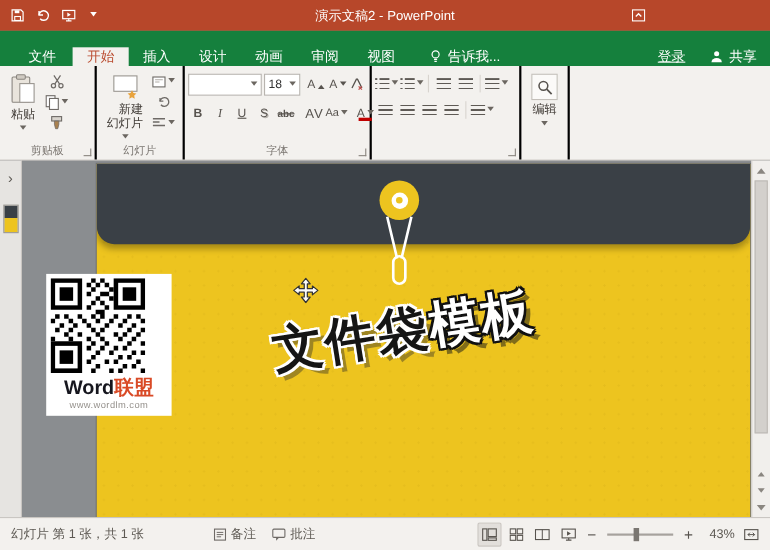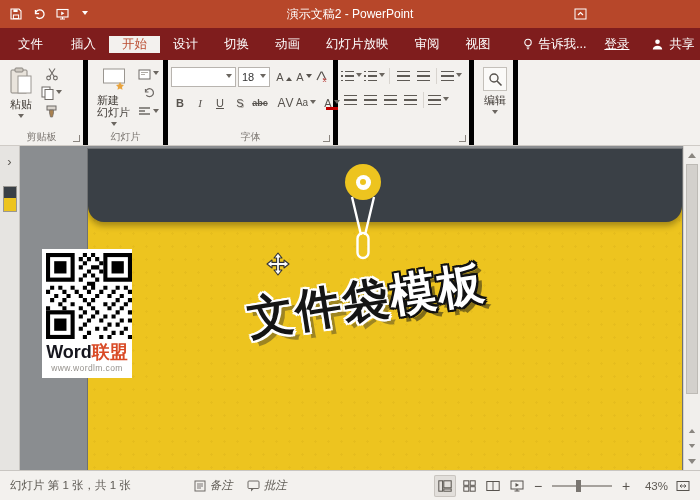--- a/index.html
+++ b/index.html
@@ -7,36 +7,36 @@
   body { font-family:"Liberation Sans", sans-serif; position:relative; background:#8A8D90; font-size:12px; }
 
   
   .titlebar { position:absolute; top:0; left:0; right:0; height:28px; background:#B7472A; display:flex; align-items:center; }
   .qat { display:flex; align-items:center; gap:7px; padding-left:8px; z-index:2; }
   .qat-btn { display:flex; align-items:center; justify-content:center; width:16px; height:16px; }
   .win-title { position:absolute; left:0; right:0; text-align:center; color:#fff; font-size:12px; pointer-events:none; }
   .ribbon-display-btn { position:absolute; right:112px; top:7px; width:15px; height:14px; display:flex; align-items:center; justify-content:center; }
 
   
-  .tabrow { position:absolute; top:28px; left:0; right:0; height:32px; background:#7f1d1d; display:flex; align-items:center; color:#fff; font-size:12.5px; padding-left:3px; }
+  .tabrow { position:absolute; top:28px; left:0; right:0; height:32px; background:#15803d; display:flex; align-items:flex-end; color:#fff; font-size:12.5px; padding-left:11px; }
   .tab { display:flex; align-items:center; padding:0 13px; cursor:default; white-space:nowrap; }
   .tab.file { padding:0 15px; }
   .tab.active { background:#F3F1EE; color:#BA4B2F; }
   .tellme { display:flex; align-items:center; gap:5px; padding:0 8px; margin-left:10px; white-space:nowrap; }
   .tab-spacer { flex:1; }
   .signin { display:flex; align-items:center; padding:0 10px; white-space:nowrap;text-decoration:underline; }
   .share { display:flex; align-items:center; gap:5px; padding:0 12px; white-space:nowrap; }
 
   
   .ribbon { position:absolute; top:60px; left:0; right:0; height:86px; background:#F3F1EE; border-bottom:1px solid #CFCBC6; display:flex; }
-  .group { position:relative; height:100%; border-right:5px solid #000000; padding:5px 3px 26px; display:flex; gap:2px; }
+  .group { position:relative; height:100%; border-right:2px solid #000000; padding:5px 3px 26px; display:flex; gap:2px; }
   .group-label { position:absolute; bottom:1px; left:0; right:0; text-align:center; font-size:10px; color:#7A7570; }
   .launcher { position:absolute; right:3px; bottom:3px; width:7px; height:7px; border-right:1.4px solid #8A857F; border-bottom:1.4px solid #8A857F; }
   .big-btn { display:flex; flex-direction:column; align-items:center; gap:3px; font-size:11px; color:#403B36; padding:2px 6px 0; }
-  .big-btn .lbl { line-height:12px; text-align:left; }
+  .big-btn .lbl { line-height:12px; text-align:right; }
   .car { width:0; height:0; border:3.5px solid transparent; border-top:4px solid #6B6660; display:inline-block; margin-top:1px; }
   .car.w { border-top-color:#fff; }
   .small-col { display:flex; flex-direction:column; justify-content:flex-start; gap:4px; padding-top:2px; }
   .ibtn { min-width:18px; height:17px; display:flex; align-items:center; justify-content:center; gap:2px; color:#57534E; font-size:11px; border-radius:2px; }
   .combo { height:20px; background:#fff; border:1px solid #B8B4AF; display:flex; align-items:center; justify-content:space-between; padding:0 3px; font-size:11px; color:#333; }
   .frow { display:flex; align-items:center; gap:2px; }
   .fcol { display:flex; flex-direction:column; gap:7px; padding-top:2px; }
   .ln { width:13px; height:10px; background:repeating-linear-gradient(to bottom,#5E5A55 0 1.3px,transparent 1.3px 4.3px); }
   .ln2 { width:13px; height:10px; background:
     repeating-linear-gradient(to bottom,#5E5A55 0 1.3px,transparent 1.3px 4.3px) 4px 0 / 9px 10px no-repeat,
@@ -64,39 +64,39 @@
   .clasp-ring { position:absolute; left:257px; top:15px; width:36px; height:36px; border-radius:50%; background:#EDC41F; display:flex; align-items:center; justify-content:center; }
   .clasp-ring .hole { width:15px; height:15px; border-radius:50%; background:#fff; display:flex; align-items:center; justify-content:center; }
   .clasp-ring .pin { width:6px; height:6px; border-radius:50%; background:#EDC41F; }
   .string-svg { position:absolute; left:250px; top:46px; }
   .slide-title { position:absolute; left:160px; top:140px; transform:rotate(-9deg); transform-origin:left center;
     font-size:46px; font-weight:bold; letter-spacing:2px; white-space:nowrap; }
   .t-black { color:#151515; text-shadow:-2px -2px 0 #fff,0 -2px 0 #fff,2px -2px 0 #fff,-2px 0 0 #fff,2px 0 0 #fff,-2px 2px 0 #fff,0 2px 0 #fff,2px 2px 0 #fff,5px 6px 0 rgba(40,40,40,.4); }
   .t-white { color:#fff; text-shadow:-2px -2px 0 #111,0 -2px 0 #111,2px -2px 0 #111,-2px 0 0 #111,2px 0 0 #111,-2px 2px 0 #111,0 2px 0 #111,2px 2px 0 #111,5px 6px 0 rgba(20,20,20,.5); }
 
   
-  .watermark { position:absolute; left:42px; top:249px; width:90px; background:#fff; padding:4px 4px 5px; text-align:center; z-index:5; }
+  .watermark { position:absolute; left:42px; top:249px; width:114px; background:#fff; padding:4px 4px 5px; text-align:center; z-index:5; }
   .brandline { margin-top:3px; font-size:18px; font-weight:bold; line-height:20px; }
   .brand-en { color:#16161E; } .brand-cn { color:#D94A26; }
   .brand-url { font-size:8.5px; color:#95918C; letter-spacing:.4px; margin-top:1px; }
 
   .move-cursor { position:absolute; left:266px; top:252px; z-index:6; }
 
   
   .vscroll { position:absolute; right:0; top:0; bottom:0; width:17px; background:#F1EFEC; border-left:1px solid #D6D3CF; }
   .sc-btn { width:100%; height:16px; display:flex; align-items:center; justify-content:center; }
   .tri-up { width:0;height:0;border:4px solid transparent;border-bottom:5px solid #8A8680; margin-bottom:2px;}
   .tri-dn { width:0;height:0;border:4px solid transparent;border-top:5px solid #8A8680; margin-top:2px;}
   .sc-thumb { position:absolute; left:2px; right:2px; top:18px; height:230px; background:#D3D0CC; border:1px solid #BDBAB5; }
   .sc-bottom { position:absolute; bottom:0; left:0; right:0; }
 
   
   .statusbar { position:absolute; left:0; right:0; bottom:0; height:30px; background:#F3F1EE; border-top:1px solid #C9C6C2; display:flex; align-items:center; color:#5D5953; font-size:11.5px; padding:0 6px; }
   .sb-ind { padding:0 4px; white-space:nowrap; }
-  .sb-btn { display:flex; align-items:center; gap:4px; padding:0 7px; height:100%; white-space:nowrap;font-style:italic; }
+  .sb-btn { display:flex; align-items:center; gap:4px; padding:0 7px; height:100%; white-space:nowrap; }
   .sb-btn.notes { margin-left:52px; }
   .sb-right { margin-left:auto; display:flex; align-items:center; gap:2px; }
   .view-btn { width:22px; height:22px; display:flex; align-items:center; justify-content:center; border-radius:2px; }
   .view-btn.active { background:#E2DFDB; box-shadow:inset 0 0 0 1px #C9C5C0; }
   .zoom-glyph { width:16px; text-align:center; font-size:14px; color:#57534E; }
   .zoom-track { position:relative; width:60px; height:2px; background:#A6A29D; margin:0 4px; }
   .zoom-handle { position:absolute; left:24px; top:-5px; width:5px; height:12px; background:#7A7671; }
   .zoom-level { width:34px; text-align:right; padding-right:2px; }
   svg { display:block; }
 </style>
@@ -135,26 +135,24 @@
     <div class="ribbon-display-btn">
       <svg width="13" height="12" viewBox="0 0 13 12">
           <rect x="1" y="1" width="11" height="10" fill="none" stroke="#fff" stroke-width="1"></rect>
           <path d="M4 7l2.5-2.5L9 7" fill="none" stroke="#fff" stroke-width="1.2"></path>
         </svg>
     </div>
   </div>
 
   <div class="tabrow">
     <div class="tab file">文件</div>
+    <div class="tab active">开始</div>
     <div class="tab">插入</div>
-    <div class="tab active">开始</div>
     <div class="tab">设计</div>
-    <div class="tab">切换</div>
     <div class="tab">动画</div>
-    <div class="tab">幻灯片放映</div>
     <div class="tab">审阅</div>
     <div class="tab">视图</div>
     <div class="tellme">
       <span>
         <svg width="12" height="13" viewBox="0 0 12 13">
             <circle cx="6" cy="4.5" r="3.2" fill="none" stroke="#fff" stroke-width="1.1"></circle>
             <path d="M4.6 9h2.8M4.9 10.8h2.2" stroke="#fff" stroke-width="1.1"></path>
           </svg>
       </span>
       <span>告诉我...</span>

